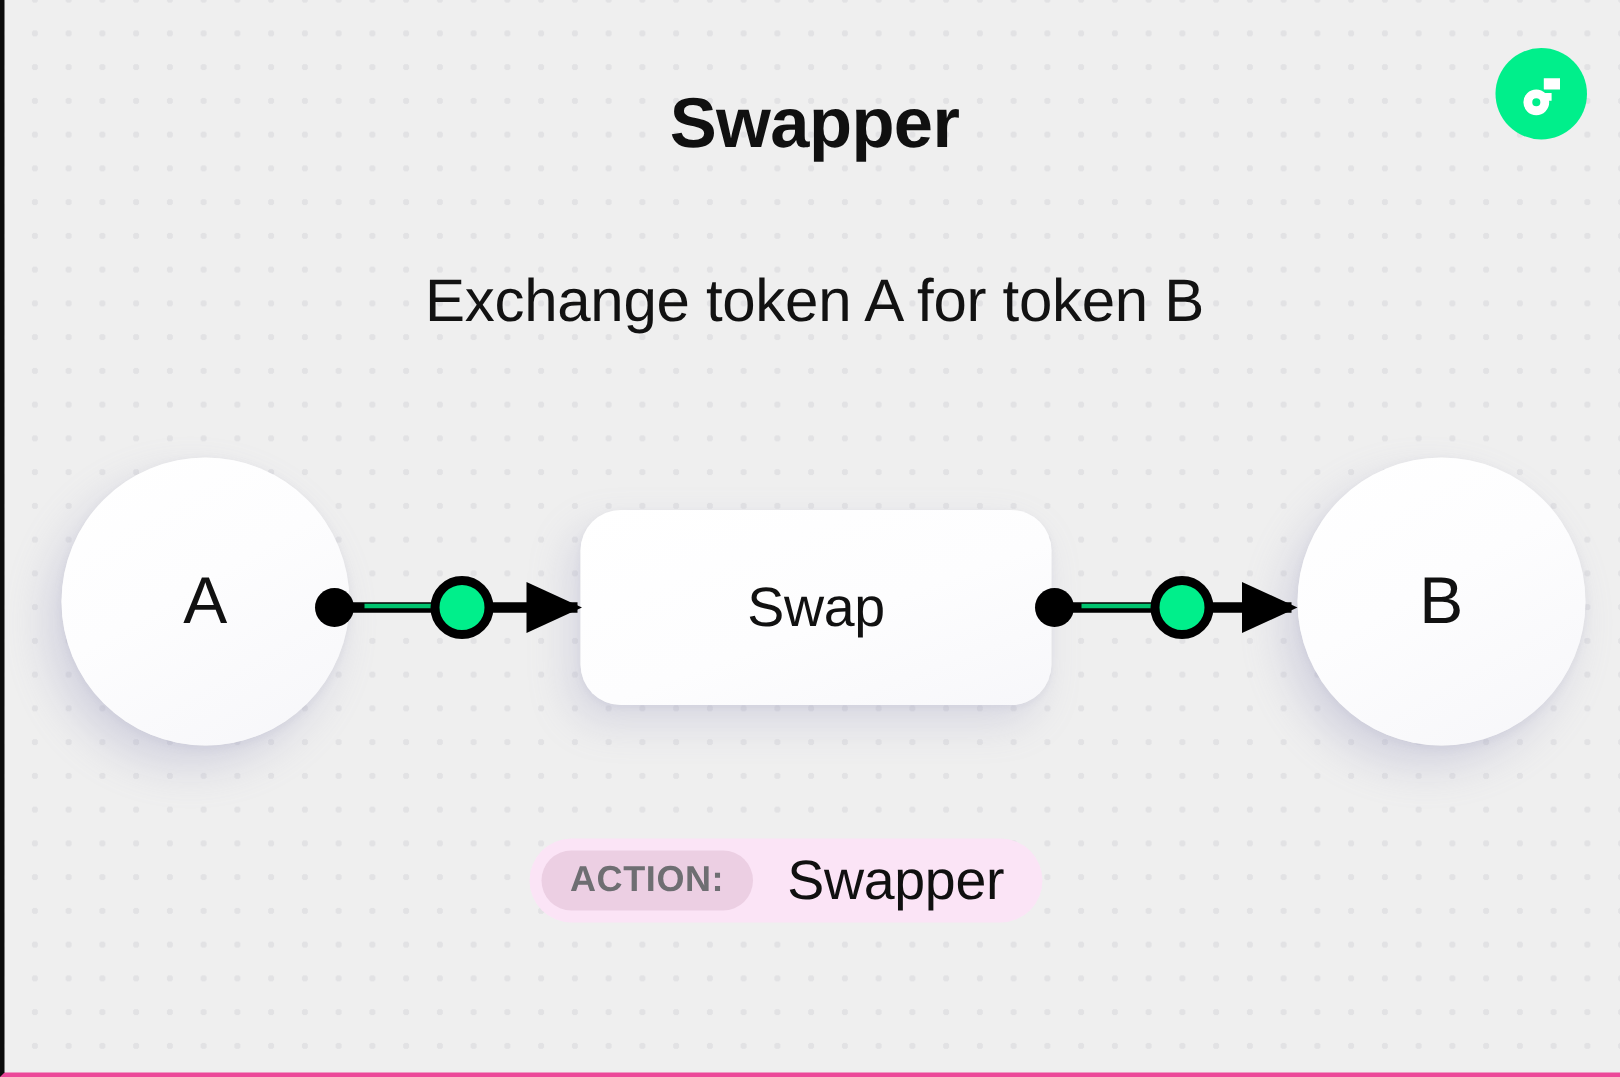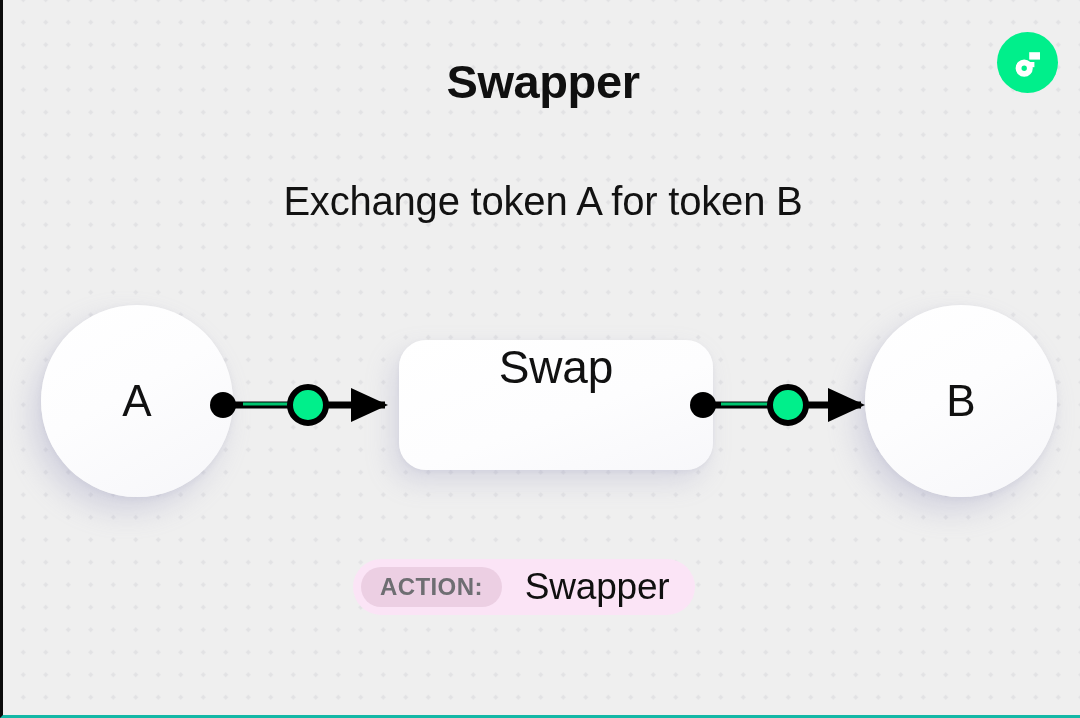--- a/index.html
+++ b/index.html
@@ -10,21 +10,21 @@
 
   .canvas {
     position: relative;
     width: 1080px;
     height: 718px;
     background-color: #efefef;
     overflow: hidden;
     font-family: "Liberation Sans", sans-serif;
     box-sizing: border-box;
     border-left: 3px solid #0c0c0c;
-    border-bottom: 3px solid #14b8a6;
+    border-bottom: 3px solid #ec4899;
   }
 
   
   .dot-grid {
     position: absolute;
     inset: 0;
     background-image: radial-gradient(circle, #e2e2e4 2.1px, transparent 2.2px);
     background-size: 22.5px 22.5px;
     background-position: 9px 11px;
     pointer-events: none;
@@ -94,32 +94,32 @@
     color: #111111;
     font-weight: 400;
     letter-spacing: 0.4px;
   }
 
   .token-node.left  { left: 38px;  top: 305px; width: 192px; height: 192px; }
   .token-node.right { left: 862px; top: 305px; width: 192px; height: 192px; }
 
   .swap-box {
     position: absolute;
-    left: 396px;
+    left: 384px;
     top: 340px;
     width: 314px;
     height: 130px;
     border-radius: 27px;
     background: linear-gradient(160deg, #ffffff 0%, #fdfdfe 55%, #f7f7fa 100%);
     box-shadow: -8px 12px 26px rgba(150,150,190,0.26),
                 0 2px 5px rgba(140,140,175,0.10);
     display: flex;
-    align-items: flex-start;
-    justify-content: center;
-    font-size: 46px;
+    align-items: center;
+    justify-content: center;
+    font-size: 37px;
     color: #111111;
     letter-spacing: -0.2px;
   }
 
   
   .action-badge {
     position: absolute;
     left: 350px;
     top: 559px;
     height: 56px;

